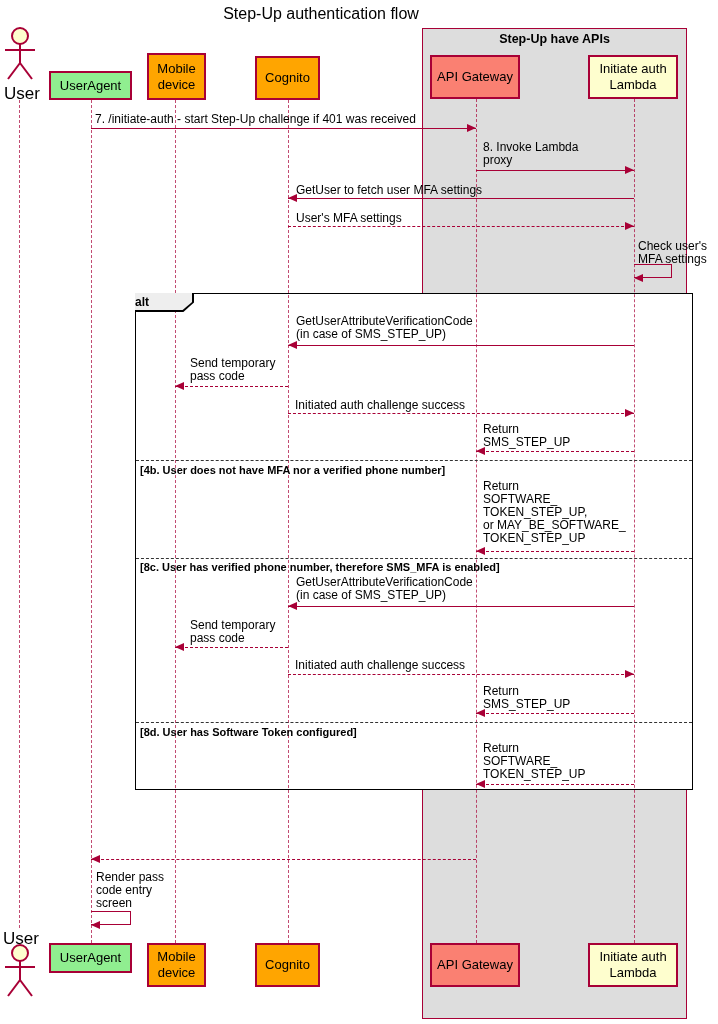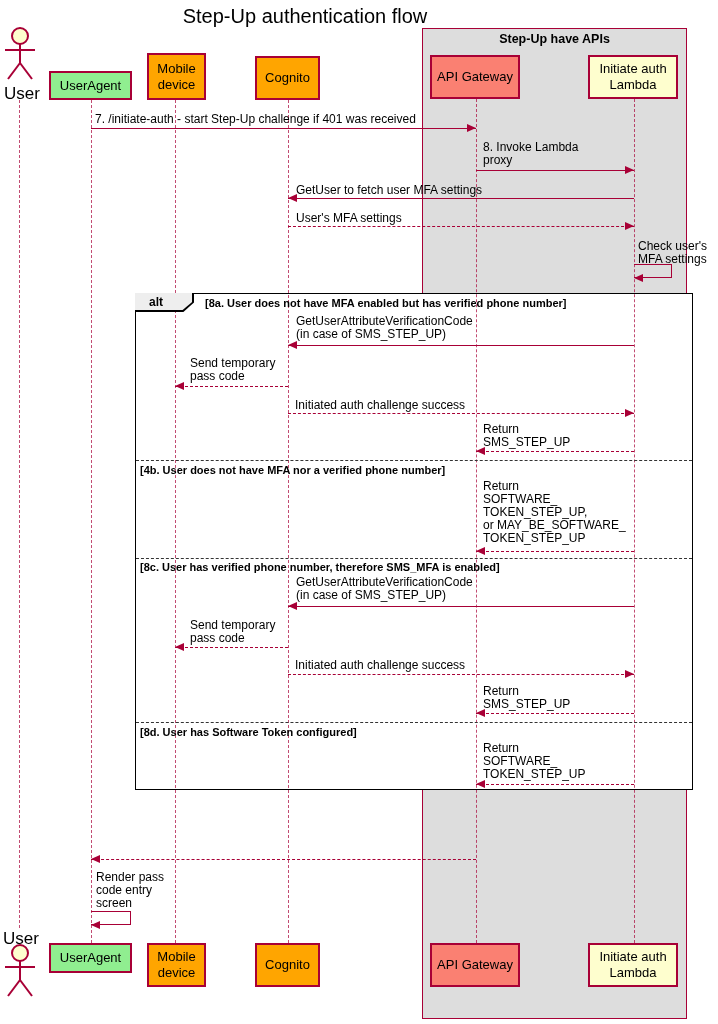--- a/index.html
+++ b/index.html
@@ -1,38 +1,38 @@
 <!DOCTYPE html>
 <html><head>
 <meta charset="utf-8">
 <style>
   html,body{margin:0;padding:0;background:#fff;}
   .canvas{position:relative;width:718px;height:1024px;background:#fff;
           font-family:"Liberation Sans",sans-serif;color:#000;overflow:hidden;}
-  .title{position:absolute;left:0;top:5px;width:610px;text-align:center;
-         font-size:20px;z-index:4;}
+  .title{position:absolute;left:16px;top:5px;width:610px;text-align:center;
+         font-size:16px;z-index:4;}
   .groupbox{position:absolute;left:422px;top:28px;width:265px;height:991px;
             border:1.5px solid #A80036;box-sizing:border-box;z-index:0;}
   .grouplabel{position:absolute;left:422px;top:32px;width:265px;text-align:center;
               font-weight:bold;font-size:12.5px;z-index:1;}
   .lifeline{position:absolute;width:0;border-left:1px dashed rgba(168,0,54,.7);z-index:2;}
   .pbox{position:absolute;border:2px solid #A80036;box-sizing:border-box;
         display:flex;align-items:center;justify-content:center;text-align:center;
         font-size:13px;line-height:1.2;white-space:pre-line;z-index:4;}
   .actorlabel{position:absolute;font-size:17px;z-index:4;}
   .actor{position:absolute;z-index:4;}
   .altbg{position:absolute;left:135px;top:293px;width:558px;height:497px;
          background:#fff;z-index:1;}
   .altframe{position:absolute;left:135px;top:293px;width:558px;height:497px;
             border:1.8px solid #000;box-sizing:border-box;z-index:3;}
   .alttab{position:absolute;left:135px;top:293px;width:59px;height:19px;background:#000;
           clip-path:polygon(0 0,100% 0,100% 50%,82% 100%,0 100%);z-index:4;}
   .alttab .in{position:absolute;left:0;top:0;right:1.6px;bottom:1.6px;background:#EEE;
           clip-path:polygon(0 0,100% 0,100% 50%,82% 100%,0 100%);
-          display:flex;align-items:center;padding-left:14px;font-weight:bold;font-size:12px;box-sizing:border-box;}
+          display:flex;align-items:center;font-weight:bold;font-size:12px;box-sizing:border-box;}
   .guard{position:absolute;font-weight:bold;font-size:11px;white-space:nowrap;z-index:4;}
   .divider{position:absolute;left:136px;width:556px;height:0;border-top:1.4px dashed #333;z-index:3;}
   .label{position:absolute;font-size:12px;line-height:13px;white-space:pre-line;z-index:4;}
   .msg{position:absolute;height:0;border-top:1.2px solid #A80036;z-index:4;}
   .msg.d{border-top:1.2px dashed #A80036;}
   .ah{position:absolute;width:0;height:0;border-top:4.5px solid transparent;
       border-bottom:4.5px solid transparent;z-index:5;}
   .ah.r{border-left:9px solid #A80036;}
   .ah.l{border-right:9px solid #A80036;}
   .selfloop{position:absolute;border:1.2px solid #A80036;border-left:none;box-sizing:border-box;z-index:4;}
@@ -93,21 +93,20 @@
   <div class="label" style="left:638px;top:240px">Check user's
 MFA settings</div>
   <div class="selfloop" style="left:634px;top:264px;width:38px;height:14px"></div>
   <div class="ah l" style="left:634px;top:274px"></div>
 
   <div class="altframe"></div>
   <div class="alttab">
     <div class="in">alt</div>
   </div>
 
-  <div class="guard" style="left:205px;top:297px">[8a. User does not have MFA enabled but has verified phone number]</div>
   <div class="label" style="left:296px;top:315px">GetUserAttributeVerificationCode
 (in case of SMS_STEP_UP)</div>
   <div class="msg" style="left:288px;top:345px;width:346px"></div>
   <div class="ah l" style="left:288px;top:341px"></div>
 
   <div class="label" style="left:190px;top:357px">Send temporary
 pass code</div>
   <div class="msg d" style="left:175px;top:386px;width:113px"></div>
   <div class="ah l" style="left:175px;top:382px"></div>
 

